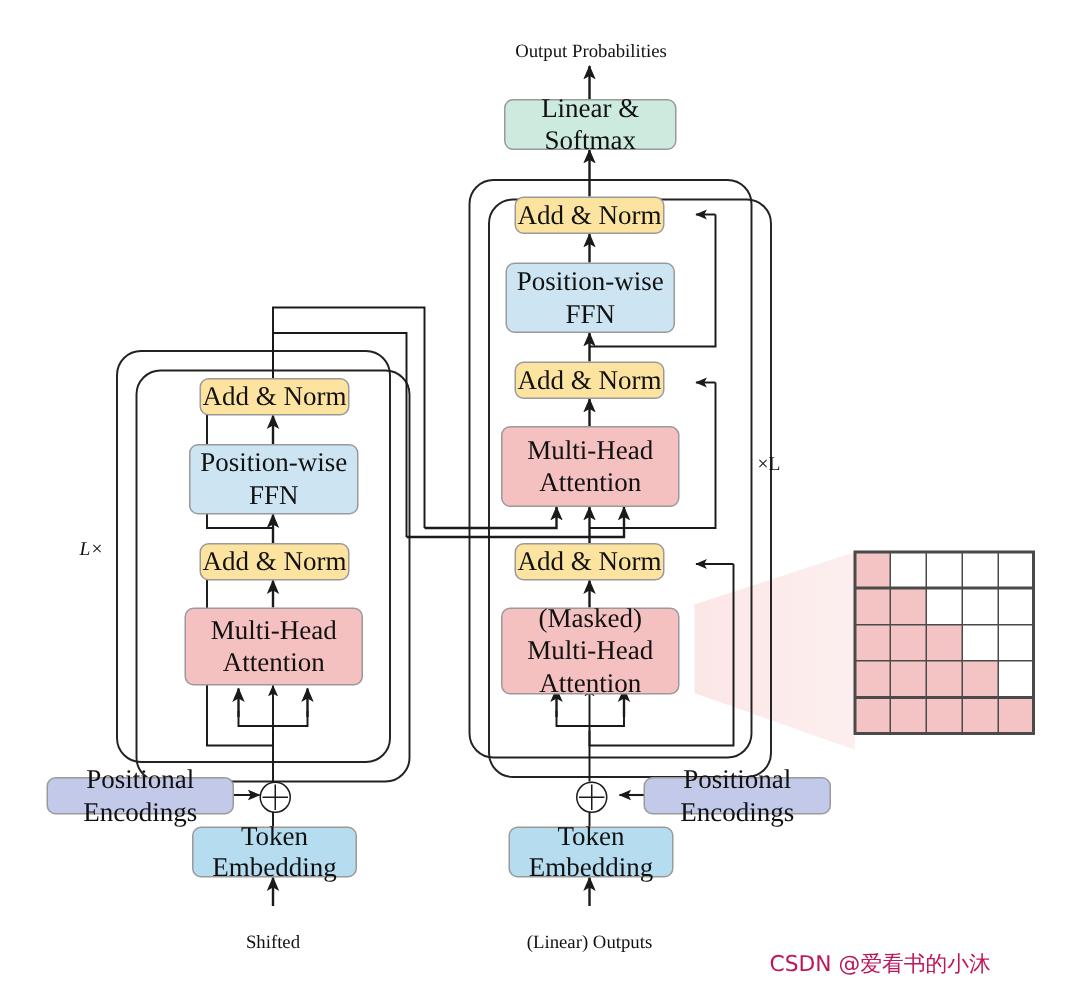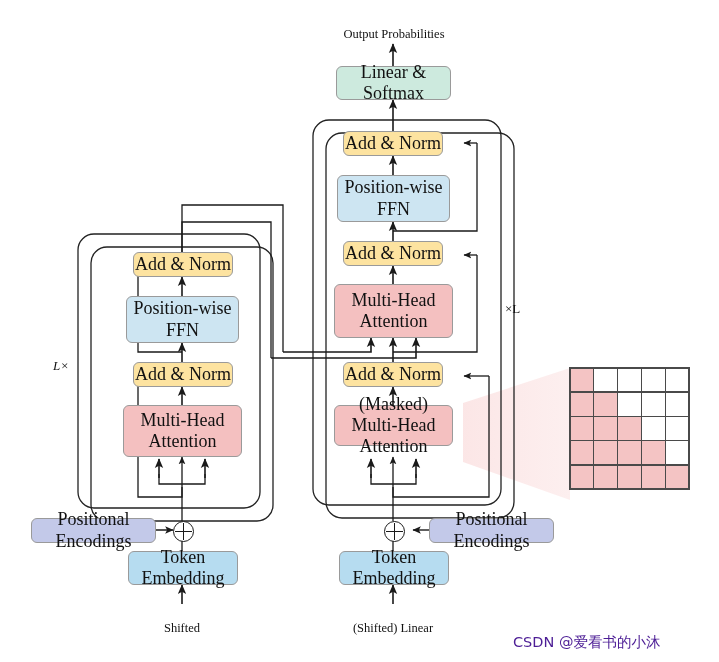--- a/index.html
+++ b/index.html
@@ -55,21 +55,21 @@
     color: #111111;
     z-index: 3;
     white-space: nowrap;
   }
   .repeat-label i {
     font-style: italic;
   }
   .watermark {
     position: absolute;
     font-size: 14.5px;
-    color: #4c1d95;
+    color: #be185d;
     font-family: "DejaVu Sans", "Liberation Sans", sans-serif;
     z-index: 6;
     white-space: nowrap;
   }
   .mask-grid {
     position: absolute;
     display: grid;
     z-index: 4;
     background: #4a4a4a;
     gap: 1.5px;
@@ -229,31 +229,31 @@
   <div class="node" style="left:337px; top:175px; width:113px; height:47px; background:#cde5f2;">Position-wise
 FFN</div>
 
   <div class="node" style="left:343px; top:241px; width:100px; height:25px; background:#fde3a0;">Add &amp; Norm</div>
 
   <div class="node" style="left:334px; top:284px; width:119px; height:54px; background:#f4c0c0;">Multi-Head
 Attention</div>
 
   <div class="node" style="left:343px; top:362px; width:100px; height:25px; background:#fde3a0;">Add &amp; Norm</div>
 
-  <div class="node" style="left:334px; top:405px; width:119px; height:41px; background:#f4c0c0;">(Masked)
+  <div class="node" style="left:334px; top:405px; width:119px; height:58px; background:#f4c0c0;">(Masked)
 Multi-Head
 Attention</div>
 
   <div class="oplus" style="left:384px; top:521px;"></div>
 
   <div class="node" style="left:429px; top:518px; width:125px; height:25px; background:#c3c9e9;">Positional Encodings</div>
 
   <div class="node" style="left:339px; top:551px; width:110px; height:34px; background:#b6dcf0;">Token Embedding</div>
 
-  <div class="plain-label" style="left:333px; top:621px; width:120px;">(Shifted) Linear</div>
+  <div class="plain-label" style="left:333px; top:621px; width:120px;">(Linear) Outputs</div>
 
   <div class="mask-grid" style="left: 569px; top: 367px; width: 118px; height: 120px; grid-template-columns: repeat(5, 1fr); grid-template-rows: repeat(5, 1fr);">
       <div class="mask-cell on"></div>
       <div class="mask-cell"></div>
       <div class="mask-cell"></div>
       <div class="mask-cell"></div>
       <div class="mask-cell"></div>
       <div class="mask-cell on"></div>
       <div class="mask-cell on"></div>
       <div class="mask-cell"></div>

